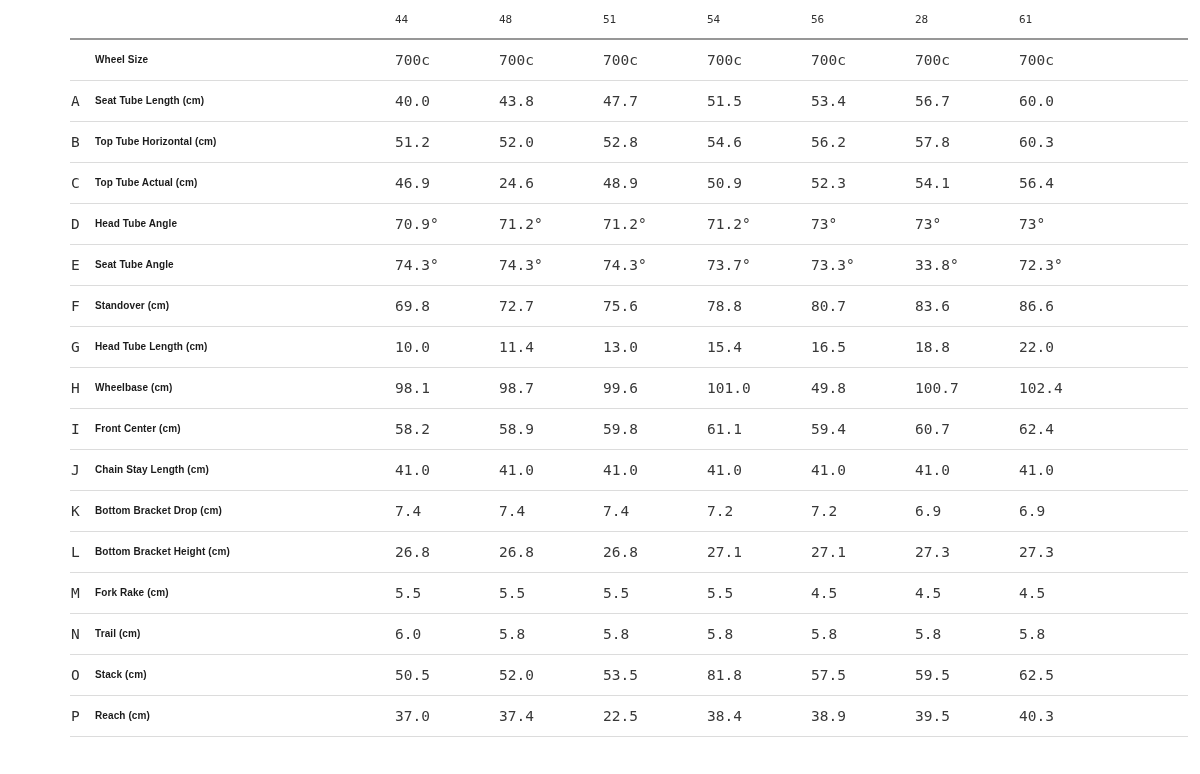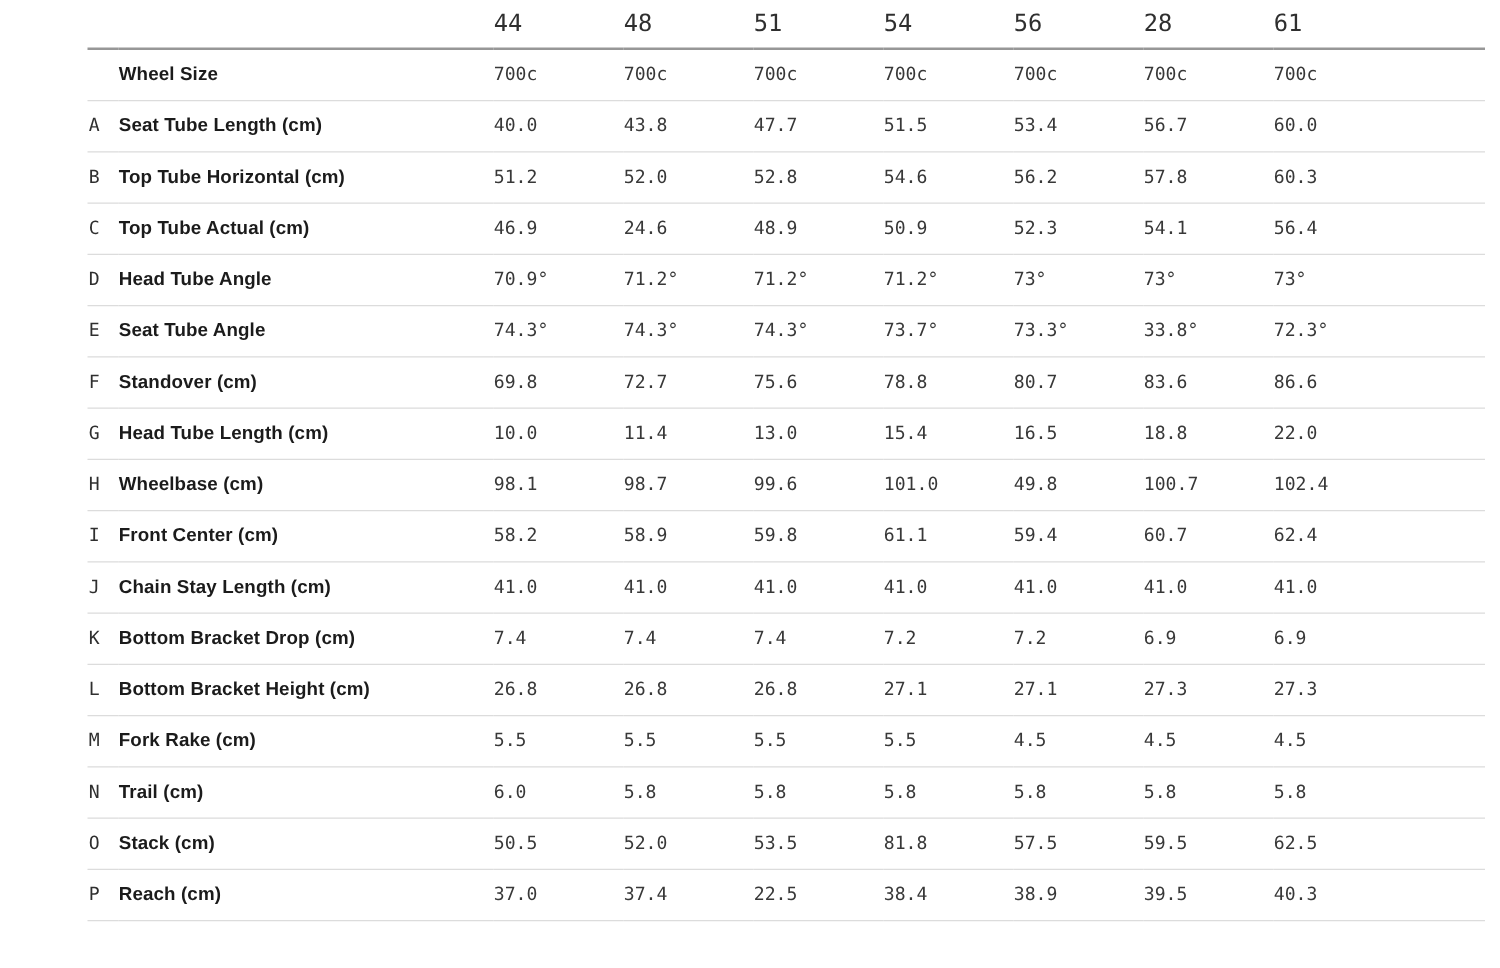--- a/index.html
+++ b/index.html
@@ -27,42 +27,42 @@
   col.label-col   { width: 300px; }
   col.size-col    { width: 104px; }
   col.size-col-last { width: auto; }
 
   thead th {
     height: 39px;
     padding: 0;
     text-align: left;
     vertical-align: middle;
     font-family: "DejaVu Sans Mono", "Liberation Mono", monospace;
-    font-size: 19px;
+    font-size: 11px;
     font-weight: 400;
     color: #2f2f2f;
     border-bottom: 2px solid #979797;
   }
   tbody td {
     height: 41px;
     padding: 0;
     vertical-align: middle;
     border-bottom: 1px solid #dcdcdc;
     white-space: nowrap;
   }
   td.letter-cell {
     font-family: "DejaVu Sans Mono", "Liberation Mono", monospace;
     font-size: 14.5px;
     font-weight: 400;
     color: #2f2f2f;
     padding-left: 1px;
   }
   td.label-cell {
     font-family: "Liberation Sans", "DejaVu Sans", sans-serif;
-    font-size: 15px;
+    font-size: 10px;
     font-weight: 700;
     color: #1b1b1b;
     letter-spacing: 0.1px;
   }
   td.value-cell {
     font-family: "DejaVu Sans Mono", "Liberation Mono", monospace;
     font-size: 14.5px;
     font-weight: 400;
     color: #383838;
   }

